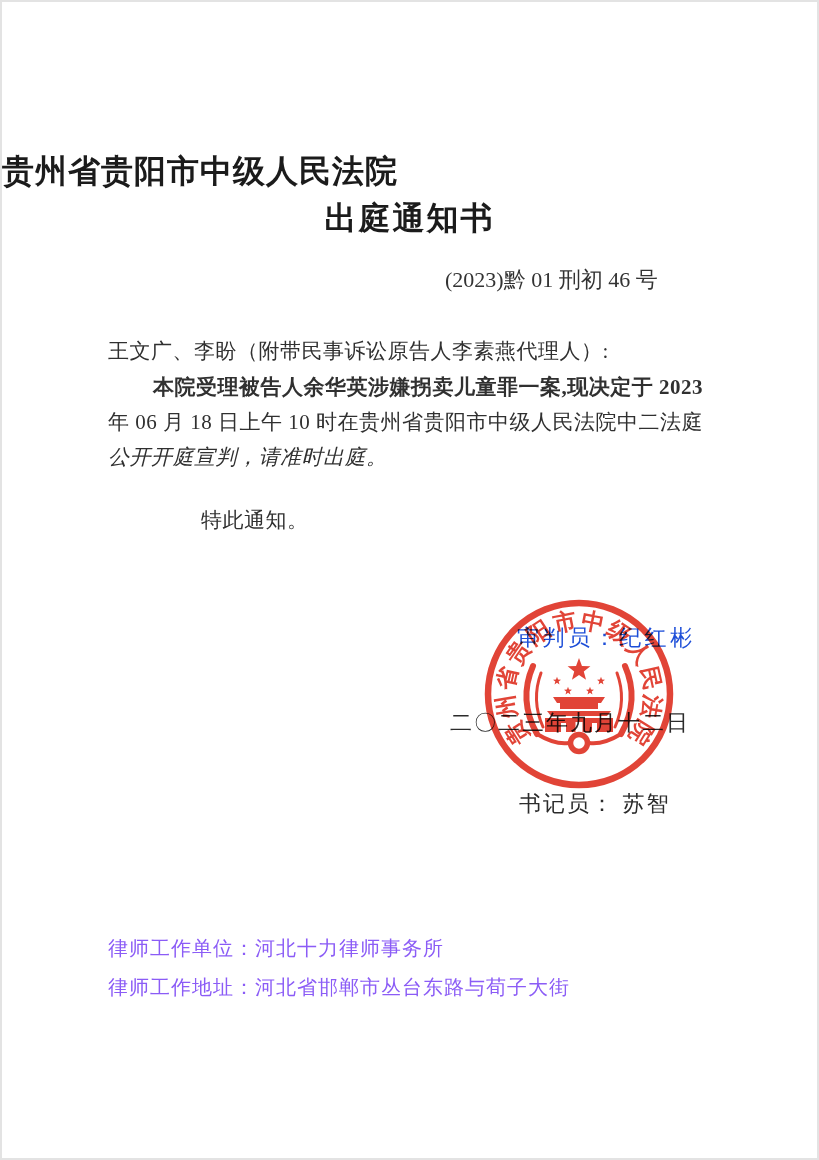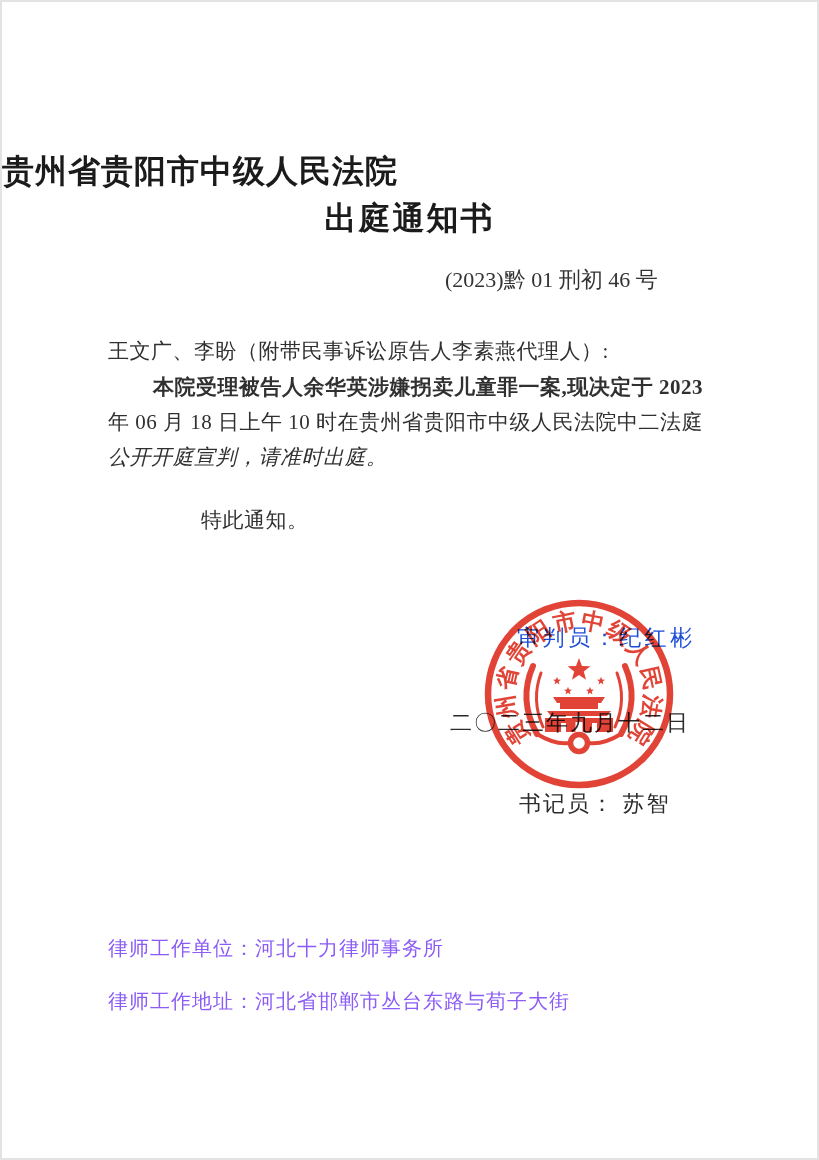--- a/index.html
+++ b/index.html
@@ -25,21 +25,21 @@
   .addressee{left:106px;top:335px;}
   .para-1{left:151px;top:371px;font-weight:bold;}
   .para-2{left:106px;top:406px;}
   .para-3{left:106px;top:441px;font-style:italic;}
   .closing{left:151px;top:504px;margin-left:48px;}
   .judge-line{left:515px;top:621px;font-size:22px;letter-spacing:3.5px;color:#1d4ed8;}
   .date-line{left:448px;top:706px;font-size:22px;letter-spacing:2px;color:#2b2b2b;}
   .clerk-line{left:517px;top:787px;font-size:22px;letter-spacing:2px;color:#2b2b2b;}
   .footer-line{font-size:20px;letter-spacing:1px;color:#8b5cf6;}
   .footer-1{left:106px;top:933px;}
-  .footer-2{left:106px;top:972px;margin-top:14px;}
+  .footer-2{left:106px;top:972px;}
   .seal{
     position:absolute;left:477px;top:592px;width:200px;height:200px;
     mix-blend-mode:multiply;opacity:0.94;
   }
   .seal .ring{fill:none;stroke:var(--seal-red);stroke-width:6.5px;}
   .seal .ring-char{
     fill:var(--seal-red);font-size:23px;font-weight:bold;
     font-family:"Liberation Serif","DejaVu Serif",serif;
     text-anchor:middle;dominant-baseline:middle;
   }

